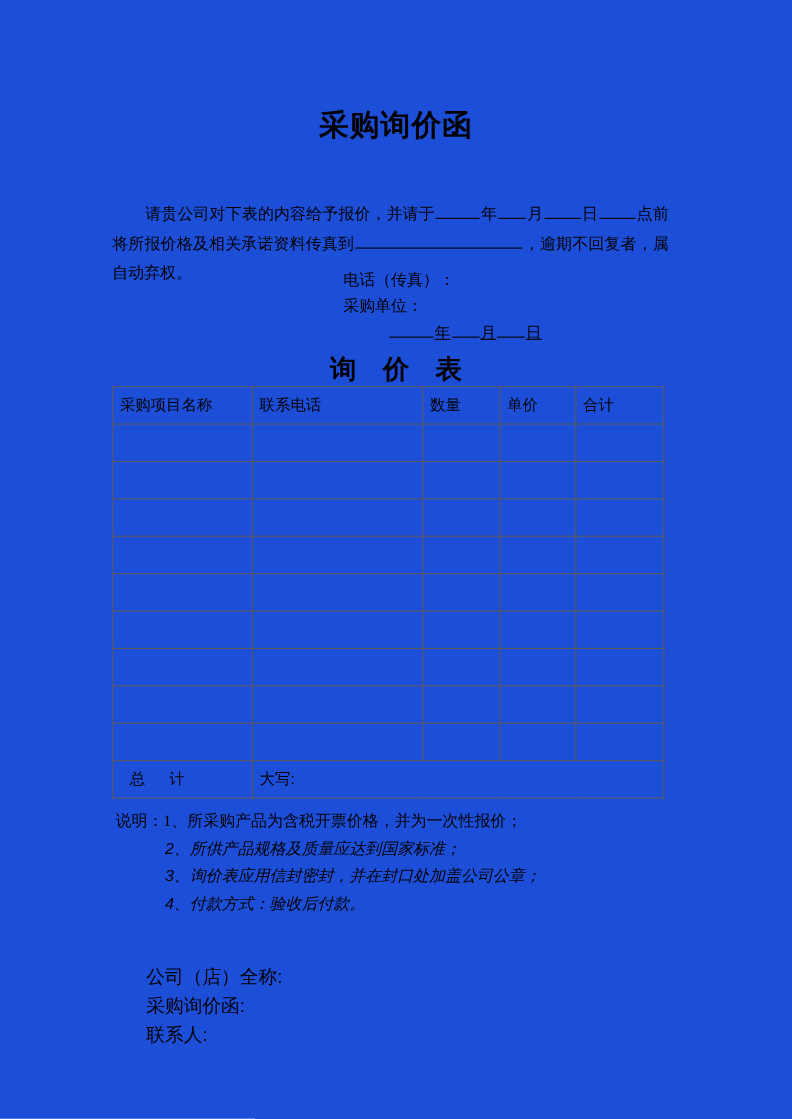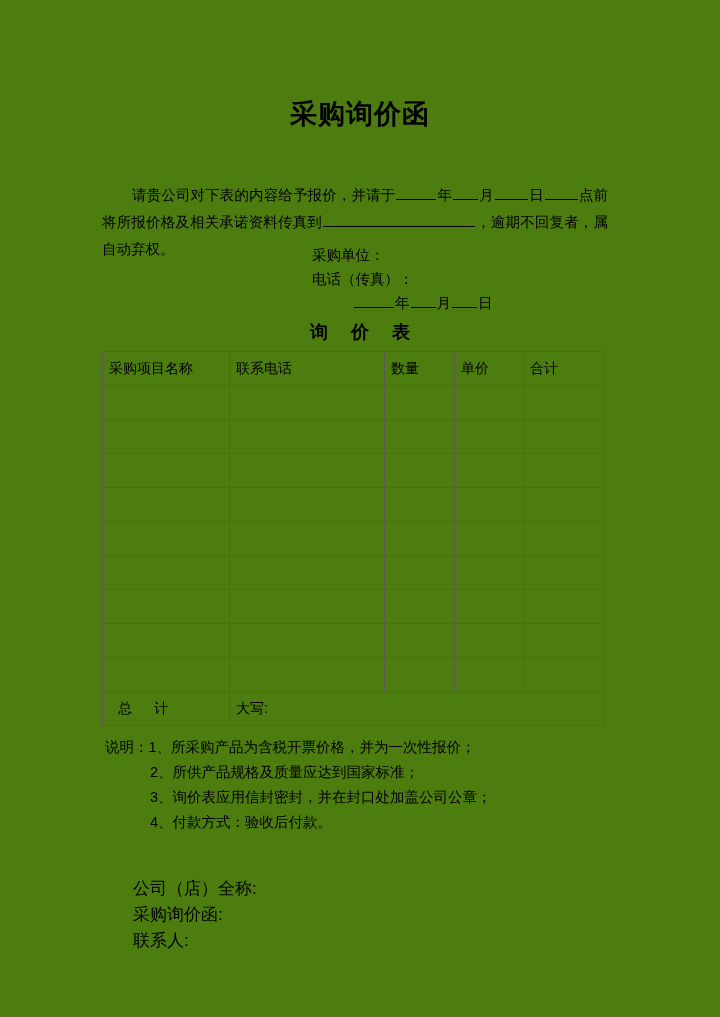--- a/index.html
+++ b/index.html
@@ -12,21 +12,21 @@
     height: 1017px;
     font-family: "Liberation Sans", "DejaVu Sans", sans-serif;
     color: #000000;
     position: relative;
     overflow: hidden;
   }
   .page {
     position: relative;
     width: 720px;
     height: 1017px;
-    background: #4d7c0f;
+    background: #1d4ed8;
     box-sizing: border-box;
   }
 
   
   .doc-title {
     position: absolute;
     top: 100px;
     left: 0;
     width: 720px;
     text-align: center;
@@ -71,33 +71,35 @@
   .sign-block {
     position: absolute;
     top: 243px;
     left: 312px;
     font-size: 14.5px;
     line-height: 24px;
   }
   .sign-date {
     padding-left: 41px;
     white-space: nowrap;
+    text-decoration: underline;
   }
 
   
   .table-heading {
     position: absolute;
     top: 320px;
     left: 0;
     width: 720px;
     text-align: center;
-    font-size: 18px;
+    font-size: 24px;
     font-weight: bold;
     letter-spacing: 9px;
     text-indent: 9px;
+    font-family: Liberation Serif, serif;
   }
 
   
   .quote-table {
     position: absolute;
     top: 351px;
     left: 102px;
     width: 501px;
     border-collapse: collapse;
     table-layout: fixed;
@@ -130,22 +132,22 @@
 
   
   .notes {
     position: absolute;
     top: 735px;
     left: 102px;
     width: 520px;
     font-size: 14.5px;
     line-height: 25px;
   }
-  .note-first { padding-left: 3px; white-space: nowrap; }
-  .note-item  { padding-left: 48px; white-space: nowrap; }
+  .note-first { padding-left: 3px; white-space: nowrap; font-family: Liberation Serif, serif; }
+  .note-item  { padding-left: 48px; white-space: nowrap; font-style: italic; }
   .contact-block {
     position: absolute;
     top: 876px;
     left: 133px;
     font-size: 17px;
     line-height: 26px;
   }
   .contact-line { white-space: nowrap; }
 </style>
 </head>
@@ -155,22 +157,22 @@
 
   <div class="doc-title">采购询价函</div>
 
   <div class="intro">
     <div class="body-para">
       <span>请贵公司对下表的内容给予报价，并请于</span><span class="blank blank-md"></span><span>年</span><span class="blank blank-xs"></span><span>月</span><span class="blank blank-sm"></span><span>日</span><span class="blank blank-sm"></span><span>点前将</span><span>所报价格及相关承诺资料传真到</span><span class="blank blank-fax"></span><span>，逾期不回复者，属自动弃权。</span>
     </div>
   </div>
 
   <div class="sign-block">
+    <div>电话（传真）：</div>
     <div>采购单位：</div>
-    <div>电话（传真）：</div>
     <div class="sign-date">
       <span class="blank blank-md"></span><span>年</span><span class="blank blank-xs"></span><span>月</span><span class="blank blank-xs"></span><span>日</span>
     </div>
   </div>
 
   <div class="table-heading">询 价 表</div>
 
   <table class="quote-table">
     <colgroup>
       <col class="col-name">

